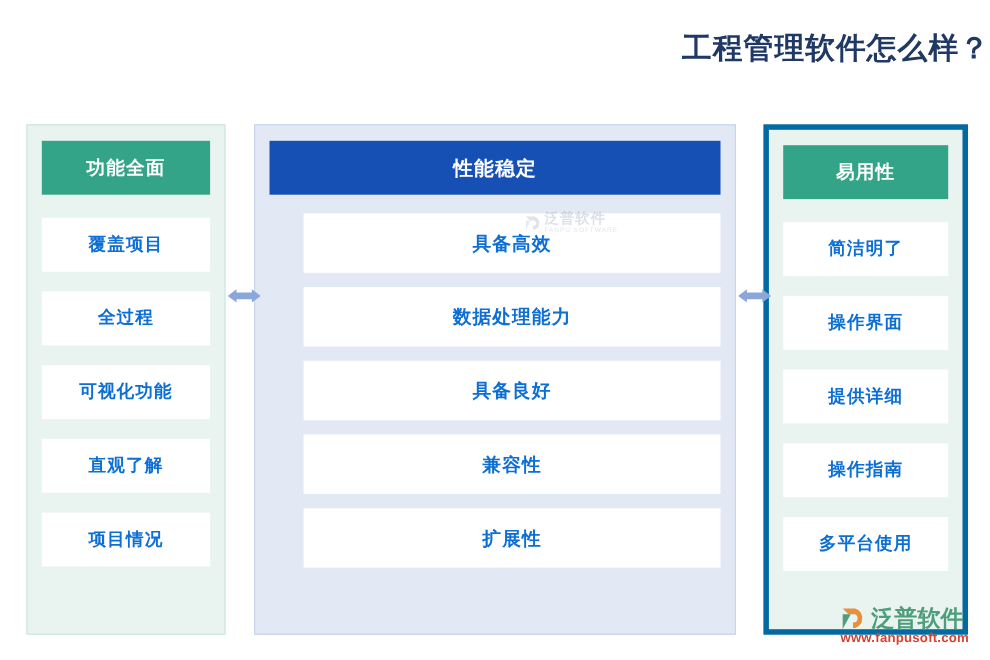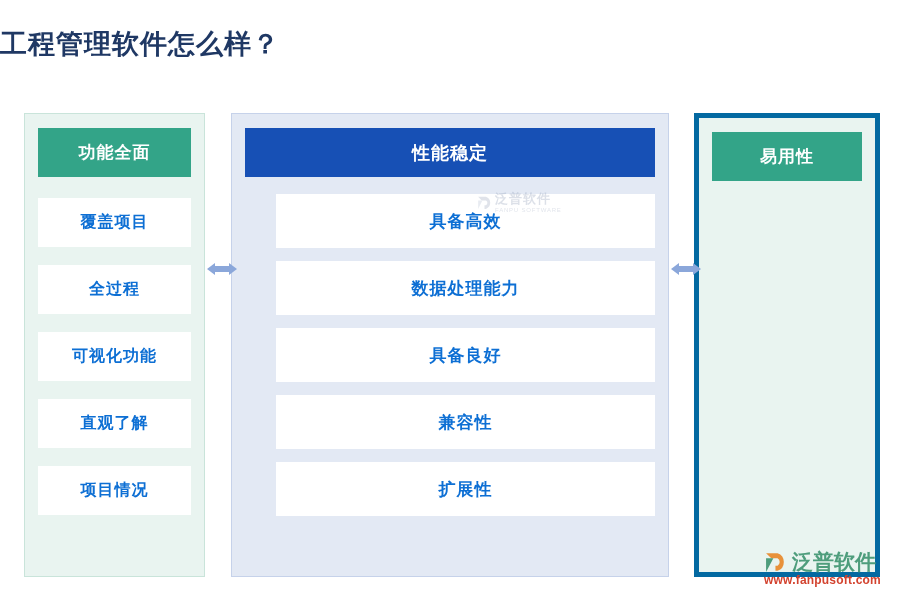--- a/index.html
+++ b/index.html
@@ -21,21 +21,21 @@
     width: 900px;
     height: 600px;
   }
 
   
   .page-title {
     position: absolute;
     left: 0;
     top: 26px;
     width: 900px;
-    text-align: left;
+    text-align: right;
     font-size: 27px;
     font-weight: bold;
     color: #1f3864;
     letter-spacing: 1px;
     white-space: nowrap;
   }
 
   
   .column {
     position: absolute;
@@ -207,20 +207,27 @@
       <div class="card">具备高效</div>
       <div class="card">数据处理能力</div>
       <div class="card">具备良好</div>
       <div class="card">兼容性</div>
       <div class="card">扩展性</div>
     </div>
   </div>
 
   <div class="column column-right">
     <div class="col-header teal">易用性</div>
+    <div class="card-list">
+      <div class="card">简洁明了</div>
+      <div class="card">操作界面</div>
+      <div class="card">提供详细</div>
+      <div class="card">操作指南</div>
+      <div class="card">多平台使用</div>
+    </div>
   </div>
 
   <div class="connector left">
     <svg width="32" height="38" viewBox="0 0 32 38">
       <polygon points="16,4 22,12 19,12 19,26 22,26 16,34 10,26 13,26 13,12 10,12" fill="#8ba7da" transform="rotate(90 16 19)"></polygon>
     </svg>
   </div>
   <div class="connector right">
     <svg width="32" height="38" viewBox="0 0 32 38">
       <polygon points="16,4 22,12 19,12 19,26 22,26 16,34 10,26 13,26 13,12 10,12" fill="#8ba7da" transform="rotate(90 16 19)"></polygon>

